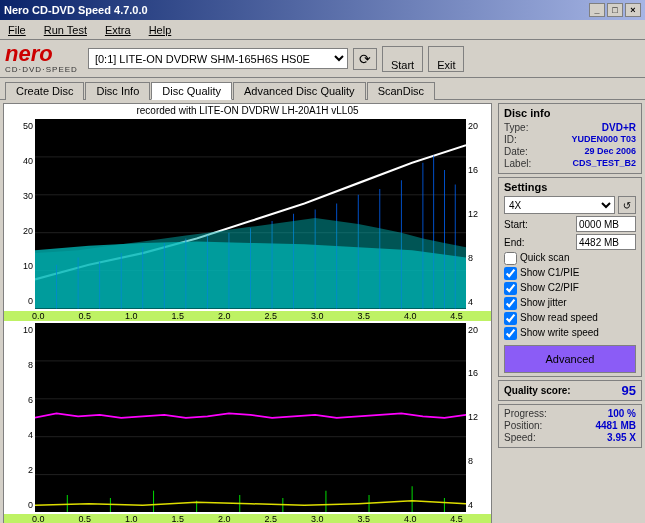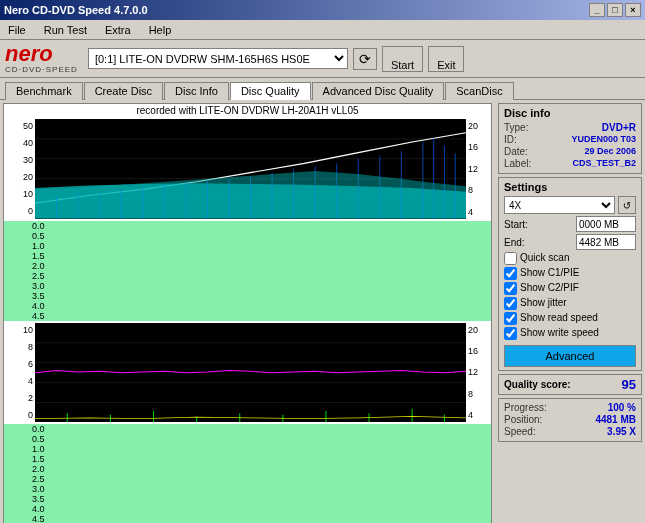--- a/index.html
+++ b/index.html
@@ -31,21 +31,21 @@
     .menu-bar {
       background: #d4d0c8;
       display: flex;
       align-items: center;
       height: 20px;
       padding: 0 4px;
       border-bottom: 1px solid #808080;
       font-size: 11px;
       gap: 10px;
     }
-    .menu-item { cursor: pointer; padding: 1px 4px; }
+    .menu-item { cursor: pointer; padding: 1px 4px; text-decoration: underline; }
 
     
     .toolbar {
       background: #d4d0c8;
       display: flex;
       align-items: center;
       padding: 3px 5px;
       gap: 5px;
       border-bottom: 1px solid #808080;
     }
@@ -158,22 +158,21 @@
       font-size: 9px;
       color: black;
       background: white;
       z-index: 2;
     }
     .x-axis {
       display: flex;
       justify-content: space-between;
       padding: 0 28px 0 28px;
       font-size: 9px;
-      background: #86efac;
-      flex-direction: column;
+      background: #bef264;
     }
 
     
     .right-panel {
       width: 150px;
       padding: 3px;
       display: flex;
       flex-direction: column;
       gap: 3px;
     }
@@ -232,24 +231,24 @@
 
     .checkbox-row {
       display: flex;
       align-items: flex-start;
       gap: 3px;
       font-size: 10px;
       margin-bottom: 2px;
     }
 
     .advanced-btn {
-      background: #0ea5e9;
+      background: #8b5cf6;
       border: 1px solid #808080;
       width: 100%;
-      height: 22px;
+      height: 28px;
       font-size: 11px;
       cursor: pointer;
       margin-top: 3px;
     }
     .quality-value { color: #0000cc; font-weight: bold; font-size: 13px; }
 
     .prog-row { display: flex; justify-content: space-between; margin-bottom: 1px; }
     .prog-label { color: #333; }
     .prog-val { color: #0000cc; font-weight: bold; }
   </style>
@@ -281,21 +280,20 @@
   </div>
   <select class="drive-select">
     <option value="[0:1]  LITE-ON DVDRW SHM-165H6S HS0E">[0:1]  LITE-ON DVDRW SHM-165H6S HS0E</option>
   </select>
   <div class="toolbar-icon">⟳</div>
   <button class="toolbar-btn">Start</button>
   <button class="toolbar-btn">Exit</button>
 </div>
 
 <div class="tabs">
-  <div class="tab">Benchmark</div>
   <div class="tab">Create Disc</div>
   <div class="tab">Disc Info</div>
   <div class="tab active">Disc Quality</div>
   <div class="tab">Advanced Disc Quality</div>
   <div class="tab">ScanDisc</div>
 </div>
 
 <div class="main">
 
   <div class="chart-area">

